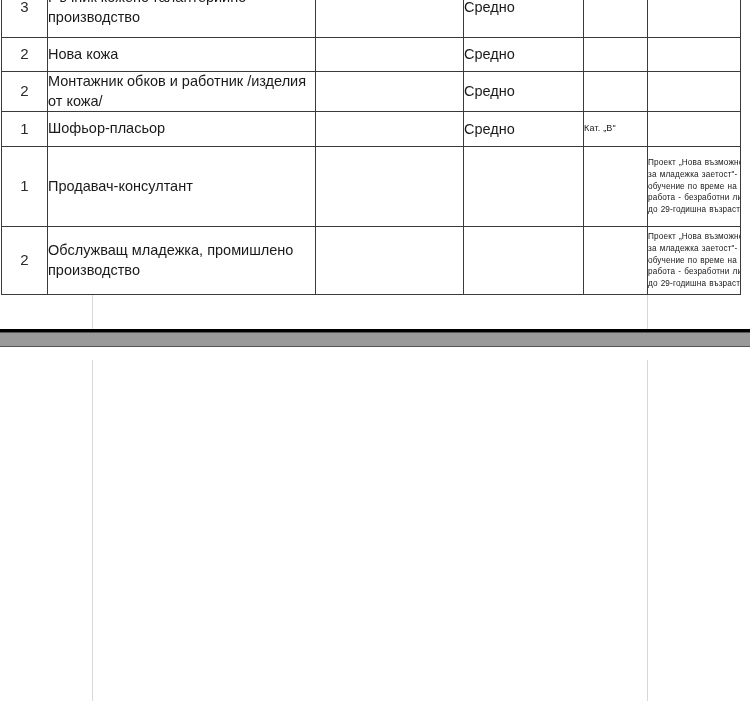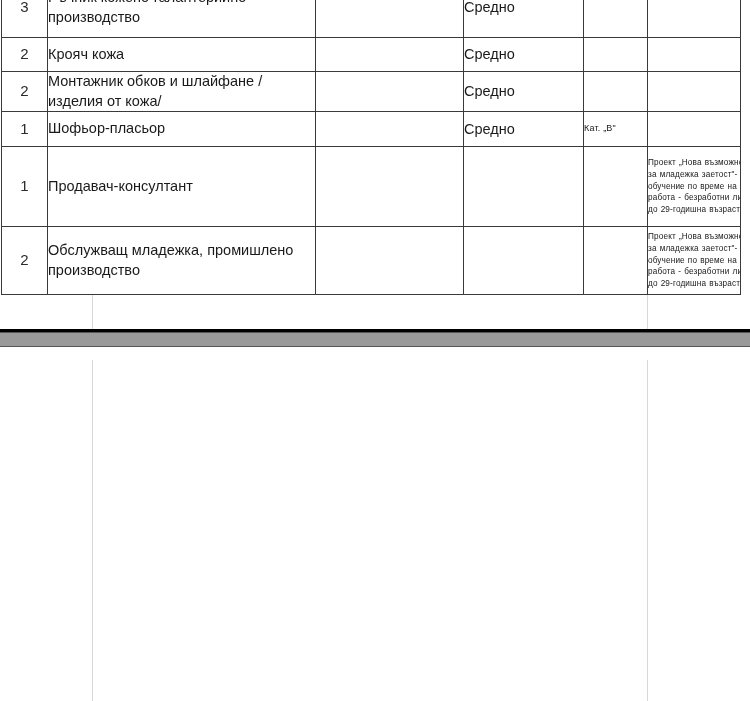--- a/index.html
+++ b/index.html
@@ -164,29 +164,29 @@
         <tr style="height:60px;">
           <td class="qty">3</td>
           <td class="pos">Ръчник кожено-галантерийно производство</td>
           <td class="blank"></td>
           <td class="edu">Средно</td>
           <td class="extra"></td>
           <td class="proj"></td>
         </tr>
         <tr style="height:34px;">
           <td class="qty">2</td>
-          <td class="pos">Крояч кожа</td>
+          <td class="pos">Нова кожа</td>
           <td class="blank"></td>
           <td class="edu">Средно</td>
           <td class="extra"></td>
           <td class="proj"></td>
         </tr>
         <tr style="height:40px;">
           <td class="qty">2</td>
-          <td class="pos">Монтажник обков и шлайфане /изделия от кожа/</td>
+          <td class="pos">Монтажник обков и работник /изделия от кожа/</td>
           <td class="blank"></td>
           <td class="edu">Средно</td>
           <td class="extra"></td>
           <td class="proj"></td>
         </tr>
         <tr style="height:35px;">
           <td class="qty">1</td>
           <td class="pos">Шофьор-пласьор</td>
           <td class="blank"></td>
           <td class="edu">Средно</td>

